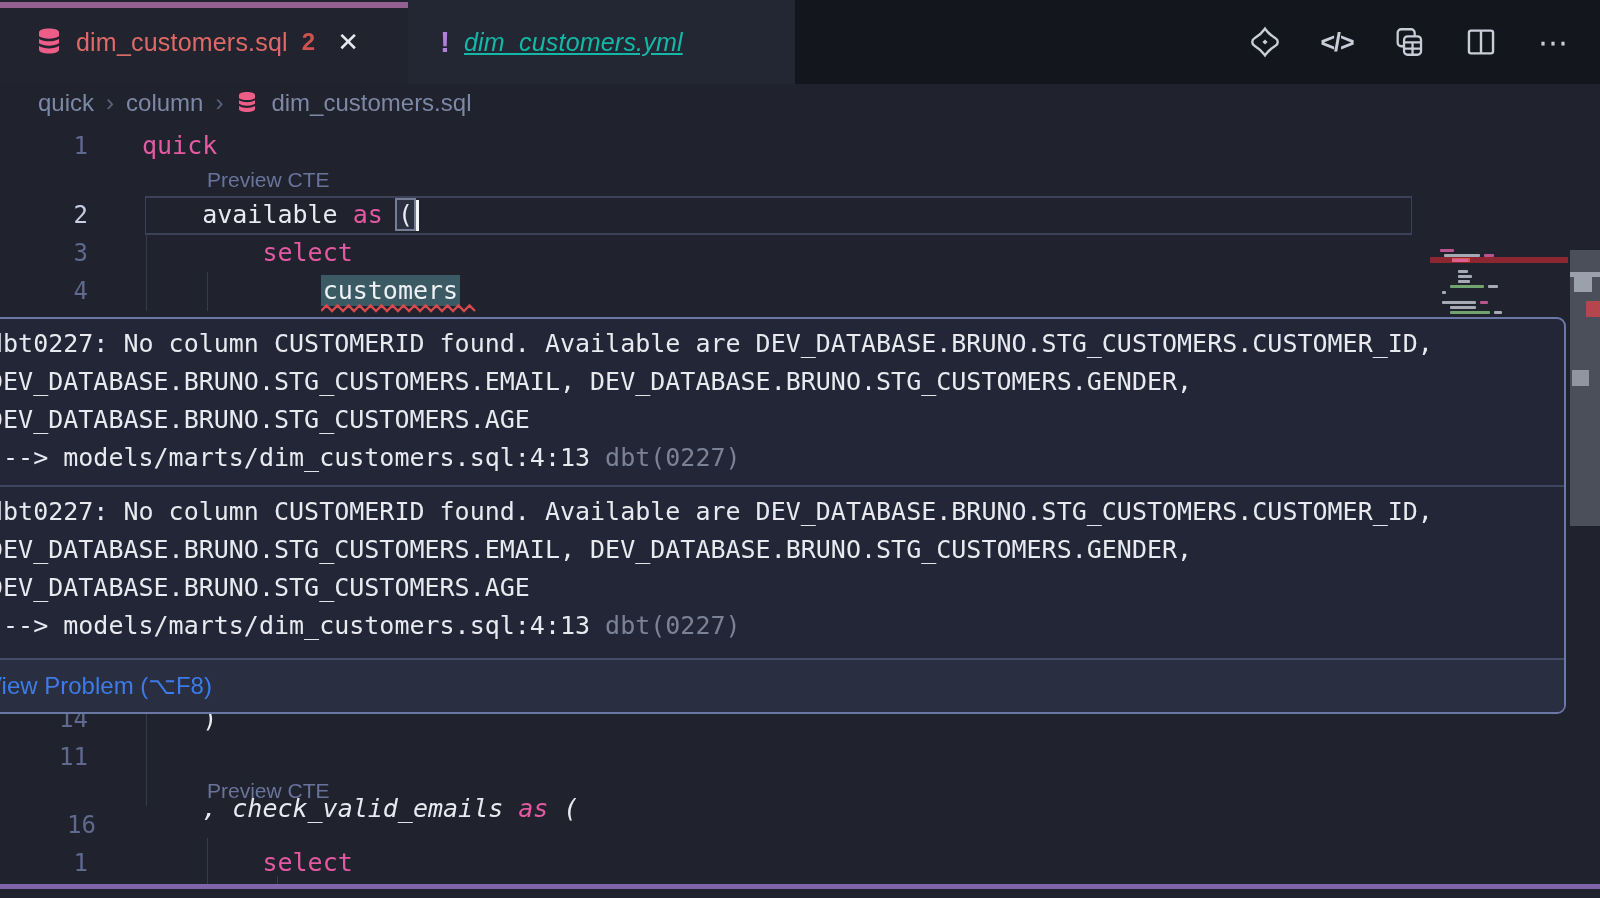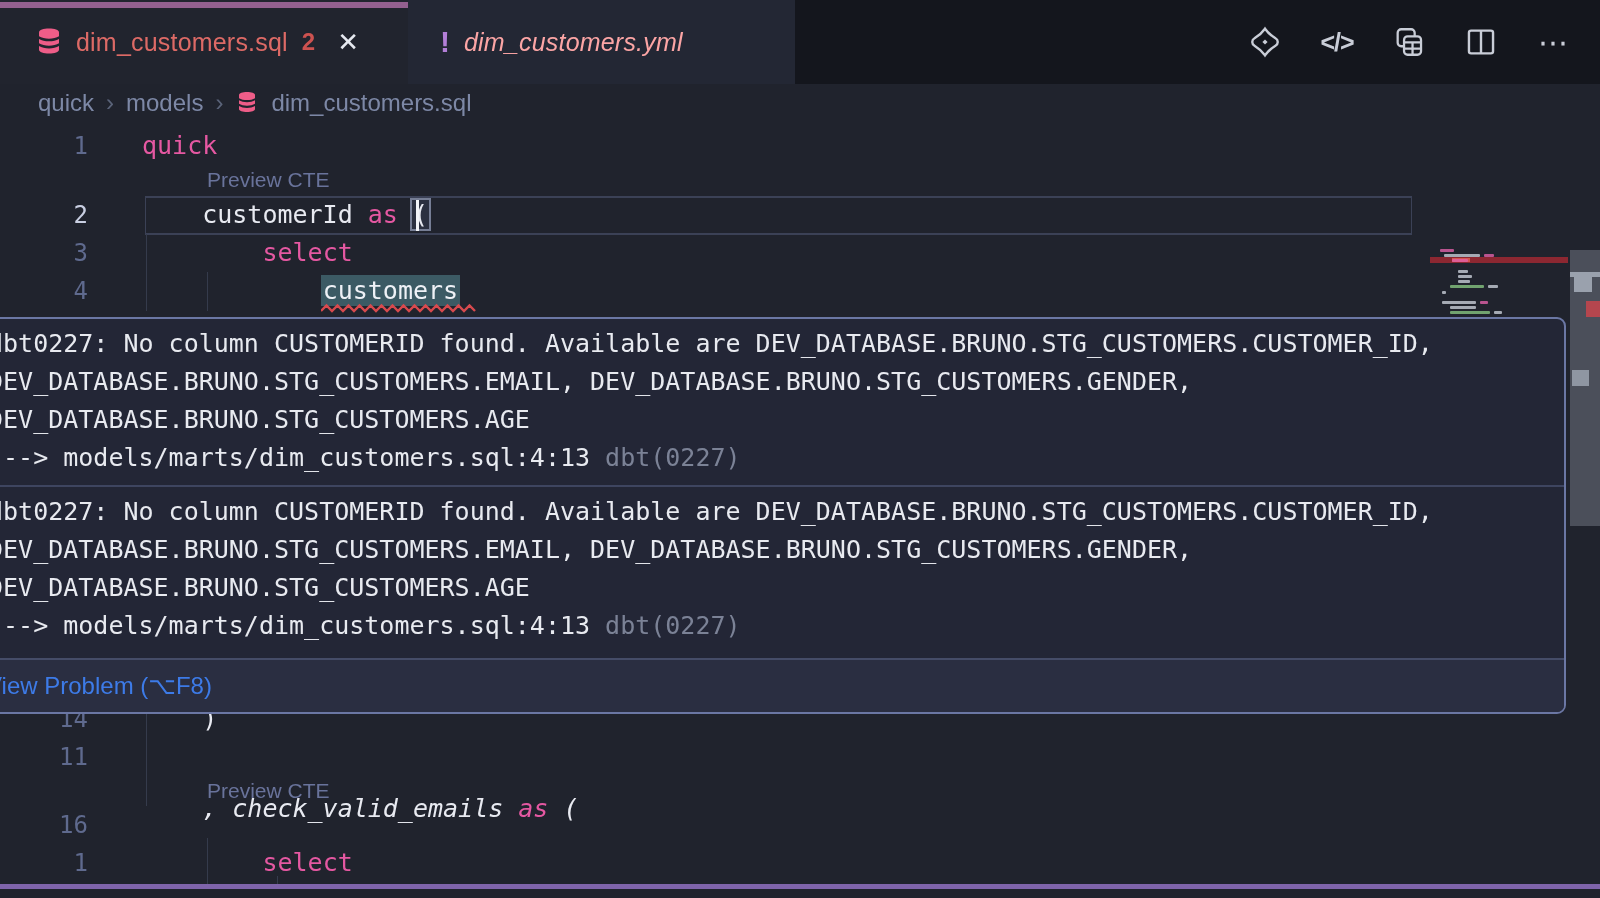--- a/index.html
+++ b/index.html
@@ -10,21 +10,21 @@
   }
   
   .tabbar{position:absolute;left:0;top:0;width:1600px;height:84px;background:#14161d;}
   .tab{position:absolute;top:0;height:84px;display:flex;align-items:center;cursor:pointer;}
   .tab.active{left:0;width:408px;background:#21242e;}
   .tab-accent{position:absolute;left:0;top:2px;width:100%;height:6px;background:#93608f;}
   .tab.inactive{left:408px;width:387px;background:#232734;}
   .dbicon{width:30px;height:32px;margin-left:34px;display:inline-block;}
   .tab-label{font-size:25px;margin-left:12px;letter-spacing:.2px;}
   .tab-label.red{color:#dd6a66;}
-  .tab-label.yml{color:#fca5a5;font-style:italic;margin-left:14px;}
+  .tab-label.yml{color:#14b8a6;font-style:italic;margin-left:14px;text-decoration:underline;}
   .tab-badge{font-size:24px;color:#cd5250;margin-left:14px;font-weight:600;}
   .tab-close{font-size:26px;color:#e6e9f0;margin-left:22px;}
   .warn-glyph{font-size:30px;font-weight:700;color:#b37fd8;margin-left:32px;}
   .tab-actions{position:absolute;right:28px;top:0;height:84px;display:flex;align-items:center;gap:34px;}
   .act-icon{width:38px;height:38px;display:flex;align-items:center;justify-content:center;color:#c9cdd7;cursor:pointer;}
   .act-icon svg{width:34px;height:34px;}
   .code-glyph{font-size:25px;font-weight:600;letter-spacing:-1px;color:#c9cdd7;}
   .more-glyph{font-size:30px;color:#c9cdd7;}
   
   .breadcrumb{position:absolute;left:38px;top:84px;height:38px;display:flex;align-items:center;font-size:24px;color:#7d88a6;gap:12px;}
@@ -115,49 +115,49 @@
     </span>
     <span class="act-icon">
         <span class="more-glyph">⋯</span>
       </span>
   </div>
 </div>
 
 <div class="breadcrumb">
   <span class="crumb">quick</span>
   <span class="crumb-sep">›</span>
-  <span class="crumb">models</span>
+  <span class="crumb">column</span>
   <span class="crumb-sep">›</span>
   <span class="dbicon small">
     <svg viewBox="0 0 24 24">
         <path fill="#ee5d88" d="M4 5c0-1.8 3.6-3 8-3s8 1.2 8 3v14c0 1.8-3.6 3-8 3s-8-1.2-8-3V5z"></path>
         <path fill="#20232d" d="M4 8.2c2 1.3 5 1.9 8 1.9s6-.6 8-1.9v2.1c-2 1.3-5 1.9-8 1.9s-6-.6-8-1.9V8.2zm0 5.6c2 1.3 5 1.9 8 1.9s6-.6 8-1.9V16c-2 1.3-5 1.9-8 1.9S6 17.3 4 16v-2.2z"></path>
       </svg>
   </span>
   <span class="crumb">dim_customers.sql</span>
 </div>
 
 <div class="editor">
   <div class="cur-line-box" style="top:74px;height:35px;"></div>
   <div id="rows">
       <div class="gutter-num" style="top: 5px;">1</div>
       <div class="code-row" style="top: 5px;"><span class="tok-kw">quick</span></div>
       <div class="codelens" style="top: 43px;">Preview CTE</div>
       <div class="gutter-num cur" style="top: 74px;">2</div>
-      <div class="code-row" style="top: 74px;"><span class="tok-id">    customerId </span><span class="tok-kw">as</span><span class="tok-id"> </span><span class="tok-bracket">(</span></div>
+      <div class="code-row" style="top: 74px;"><span class="tok-id">    available </span><span class="tok-kw">as</span><span class="tok-id"> </span><span class="tok-bracket">(</span></div>
       <div class="gutter-num" style="top: 112px;">3</div>
       <div class="code-row" style="top: 112px;"><span class="tok-id">        </span><span class="tok-kw">select</span></div>
       <div class="gutter-num" style="top: 150px;">4</div>
       <div class="code-row" style="top: 150px;"><span class="tok-id">            </span><span class="tok-err">customers</span></div>
       <div class="gutter-num" style="top: 578px;">14</div>
       <div class="code-row" style="top: 578px;"><span class="tok-id">    )</span></div>
       <div class="gutter-num" style="top: 616px;">11</div>
       <div class="code-row" style="top: 616px;"></div>
       <div class="codelens" style="top: 654px;">Preview CTE</div>
-      <div class="gutter-num" style="top: 684px;">16</div>
+      <div class="gutter-num" style="top: 684px; margin-left: 8px;">16</div>
       <div class="code-row" style="top: 668px; font-style: italic;"><span class="tok-id">    , check_valid_emails </span><span class="tok-kw">as</span><span class="tok-id"> (</span></div>
       <div class="gutter-num" style="top: 722px;">1</div>
       <div class="code-row" style="top: 722px;"><span class="tok-id">        </span><span class="tok-kw">select</span></div>
     </div>
 
   <div class="indent-guide" style="left:146px;top:112px;height:77px;"></div>
   <div class="indent-guide" style="left:207px;top:150px;height:39px;"></div>
   <div class="indent-guide" style="left:146px;top:578px;height:106px;"></div>
   <div class="indent-guide" style="left:207px;top:716px;height:46px;"></div>
   <div class="indent-guide" style="left:277px;top:754px;height:8px;"></div>

